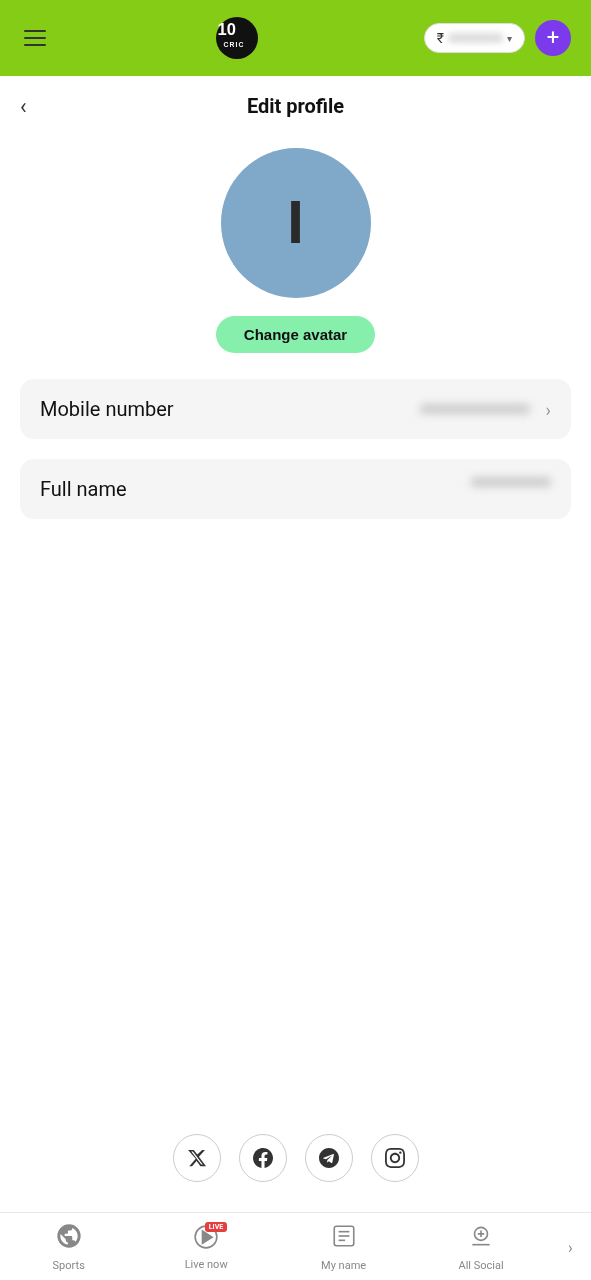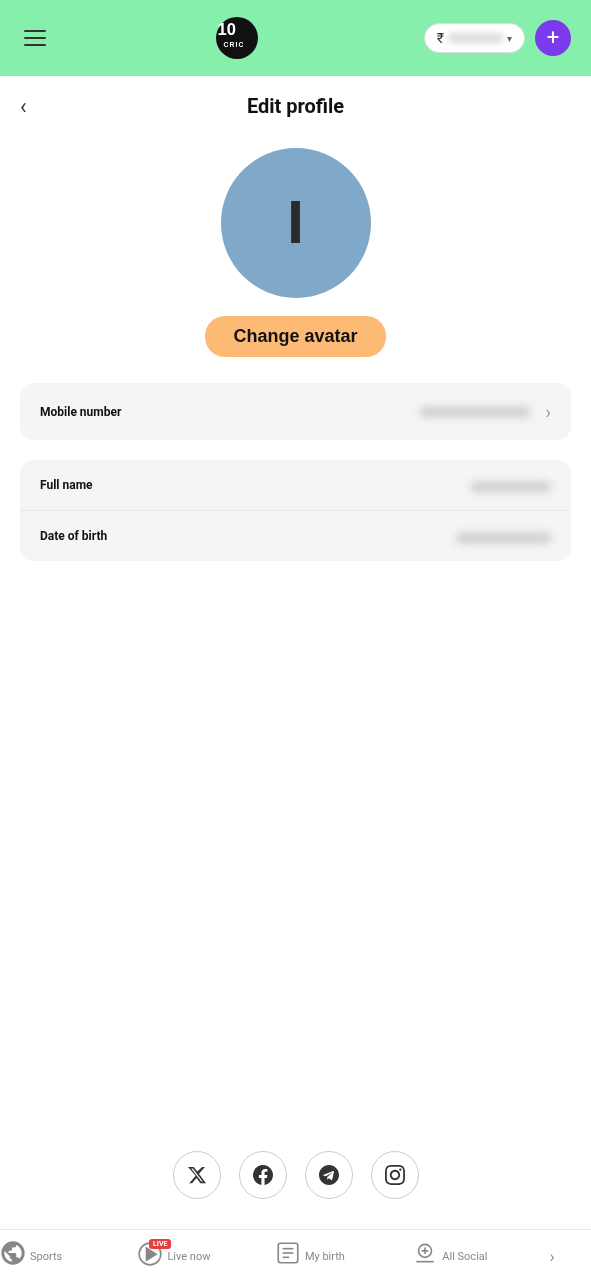--- a/index.html
+++ b/index.html
@@ -13,21 +13,21 @@
       flex-direction: column;
       position: relative;
     }
 
     
     .header {
       display: flex;
       align-items: center;
       justify-content: space-between;
       padding: 14px 20px;
-      background: #86efac;
+      background: #84cc16;
     }
     .header-hamburger {
       display: flex;
       flex-direction: column;
       gap: 5px;
       cursor: pointer;
       padding: 4px;
     }
     .header-hamburger span {
       display: block;
@@ -121,61 +121,61 @@
       justify-content: center;
       margin-bottom: 18px;
     }
     .avatar-letter {
       font-size: 60px;
       font-weight: 700;
       color: #2a2a2a;
       line-height: 1;
     }
     .change-avatar-btn {
-      background: #fdba74;
+      background: #86efac;
       border: none;
       border-radius: 20px;
       padding: 10px 28px;
-      font-size: 18px;
+      font-size: 15px;
       font-weight: 600;
       color: #111;
       cursor: pointer;
     }
 
     
     .form-section {
       margin: 20px 20px 0;
       background: #f5f5f5;
       border-radius: 14px;
       overflow: hidden;
     }
     .form-row {
       display: flex;
-      align-items: flex-end;
+      align-items: flex-start;
       justify-content: space-between;
       padding: 18px 20px;
       background: #f5f5f5;
       border-bottom: 1px solid #e8e8e8;
     }
     .form-row:last-child {
       border-bottom: none;
     }
     .form-row-single {
       display: flex;
       align-items: center;
       justify-content: space-between;
       padding: 18px 20px;
       background: #f5f5f5;
       border-radius: 14px;
       margin: 10px 20px 0;
     }
     .field-label {
-      font-size: 12px;
+      font-size: 20px;
       color: #111;
-      font-weight: 700;
+      font-weight: 400;
     }
     .field-value-blur {
       display: inline-block;
       height: 10px;
       background: #ccc;
       border-radius: 4px;
       filter: blur(4px);
     }
     .field-arrow {
       font-size: 18px;
@@ -217,21 +217,21 @@
       align-items: center;
       justify-content: space-around;
       border-top: 1px solid #e8e8e8;
       padding: 10px 0 8px;
       background: #fff;
       position: sticky;
       bottom: 0;
     }
     .nav-item {
       display: flex;
-      flex-direction: row;
+      flex-direction: column;
       align-items: center;
       gap: 4px;
       cursor: pointer;
       flex: 1;
     }
     .nav-icon {
       font-size: 24px;
       color: #888;
     }
     .nav-label {
@@ -311,24 +311,20 @@
     <span class="field-value-blur" style="width: 110px;"></span>
     <span class="field-arrow">›</span>
   </div>
 </div>
 
 <div class="form-section">
   <div class="form-row">
     <span class="field-label">Full name</span>
     <span class="field-value-blur" style="width: 80px;"></span>
   </div>
-  <div class="form-row">
-    <span class="field-label">Date of birth</span>
-    <span class="field-value-blur" style="width: 95px;"></span>
-  </div>
 </div>
 
 <div class="social-section">
 
   <div class="social-icon-btn">
     <svg width="20" height="20" viewBox="0 0 24 24" fill="none">
       <path d="M18.244 2.25h3.308l-7.227 8.26 8.502 11.24H16.17l-4.714-6.231-5.401 6.231H2.747l7.73-8.835L1.254 2.25H8.08l4.259 5.63 5.905-5.63zm-1.161 17.52h1.833L7.084 4.126H5.117L17.083 19.77z" fill="#333"></path>
     </svg>
   </div>
 
@@ -376,21 +372,21 @@
 
   <div class="nav-item">
     <span class="nav-icon">
       <svg width="26" height="26" viewBox="0 0 24 24" fill="none">
         <rect x="3" y="3" width="18" height="18" rx="2" stroke="#888" stroke-width="1.5"></rect>
         <line x1="7" y1="8" x2="17" y2="8" stroke="#888" stroke-width="1.5"></line>
         <line x1="7" y1="12" x2="17" y2="12" stroke="#888" stroke-width="1.5"></line>
         <line x1="7" y1="16" x2="13" y2="16" stroke="#888" stroke-width="1.5"></line>
       </svg>
     </span>
-    <span class="nav-label">My birth</span>
+    <span class="nav-label">My name</span>
   </div>
 
   <div class="nav-item">
     <span class="nav-icon">
       <svg width="26" height="26" viewBox="0 0 24 24" fill="none">
         <circle cx="12" cy="10" r="6" stroke="#888" stroke-width="1.5"></circle>
         <path d="M9 10h6M12 7v6" stroke="#888" stroke-width="1.5"></path>
         <line x1="4" y1="20" x2="20" y2="20" stroke="#888" stroke-width="1.5"></line>
       </svg>
     </span>

